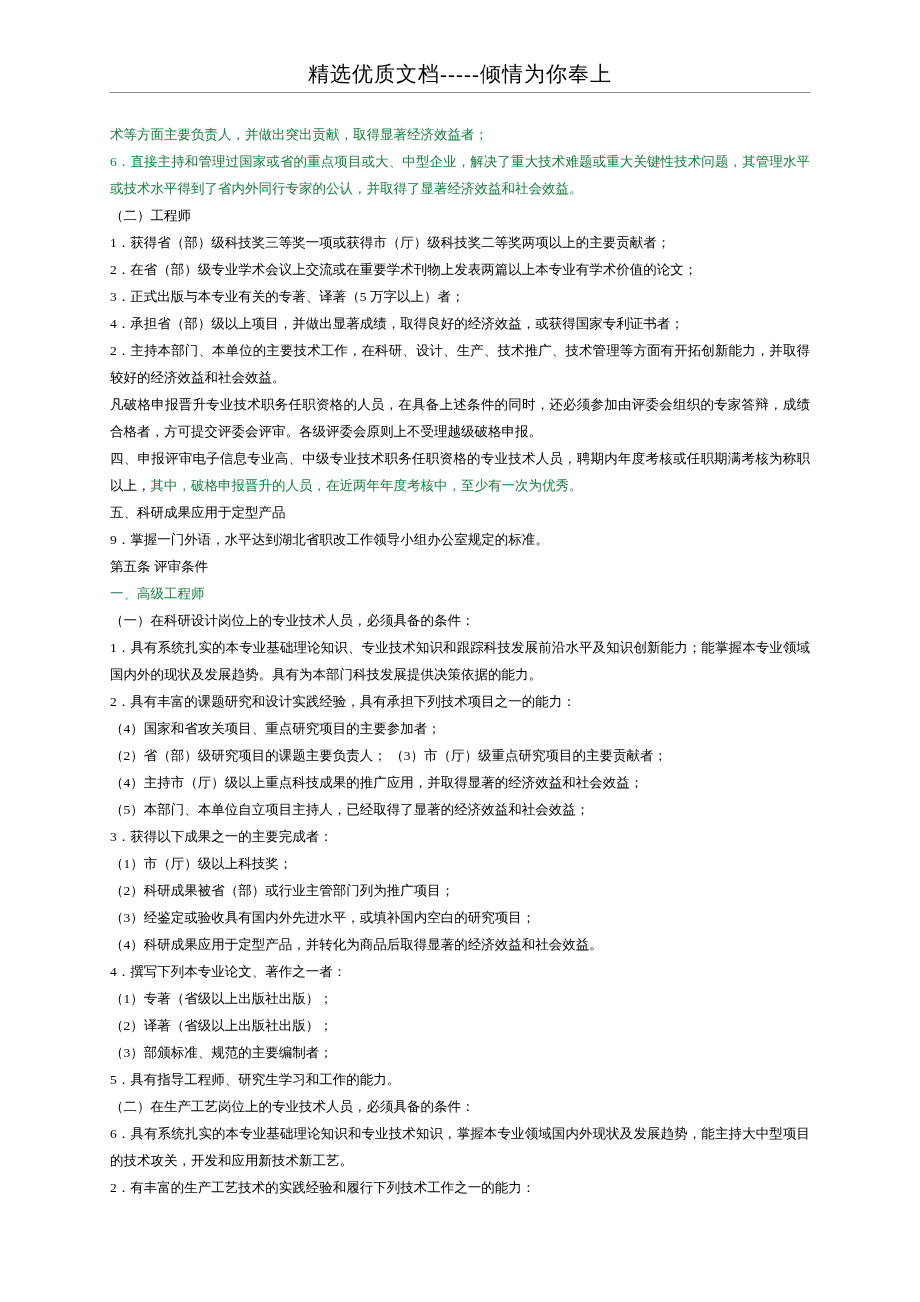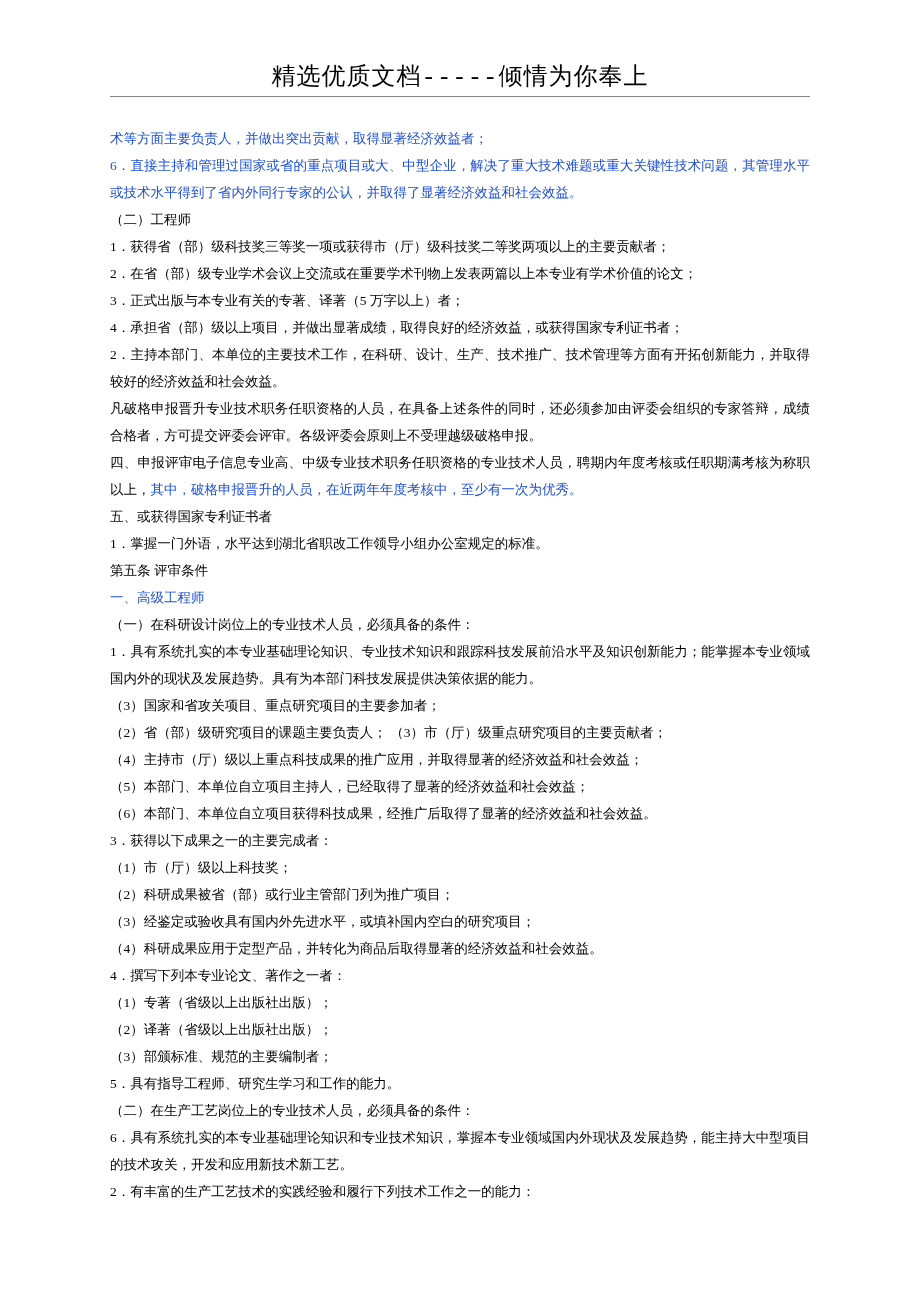--- a/index.html
+++ b/index.html
@@ -7,36 +7,36 @@
       padding: 0;
       background: #fff;
       font-family: "SimSun", "宋体", serif;
       width: 920px;
     }
     .page {
       padding: 60px 110px 40px 110px;
     }
     .header {
       text-align: center;
-      font-size: 24px;
-      font-family: Liberation Mono, monospace;
+      font-size: 21px;
+      font-family: Liberation Serif, serif;
       margin-bottom: 4px;
       letter-spacing: 1px;
     }
     .header-underline {
       border-bottom: 1px solid #888;
       margin: 0 0 28px 0;
     }
     .content {
       font-size: 13.5px;
       line-height: 2.0;
       color: #000;
     }
     .red {
-      color: #1d4ed8;
+      color: #15803d;
     }
     p {
       margin: 0;
       text-align: justify;
     }
   </style>
 </head>
 <body>
 
 <div class="page">
@@ -46,31 +46,31 @@
       <p class="red">术等方面主要负责人，并做出突出贡献，取得显著经济效益者；</p>
       <p class="red">6．直接主持和管理过国家或省的重点项目或大、中型企业，解决了重大技术难题或重大关键性技术问题，其管理水平或技术水平得到了省内外同行专家的公认，并取得了显著经济效益和社会效益。</p>
       <p>（二）工程师</p>
       <p>1．获得省（部）级科技奖三等奖一项或获得市（厅）级科技奖二等奖两项以上的主要贡献者；</p>
       <p>2．在省（部）级专业学术会议上交流或在重要学术刊物上发表两篇以上本专业有学术价值的论文；</p>
       <p>3．正式出版与本专业有关的专著、译著（5 万字以上）者；</p>
       <p>4．承担省（部）级以上项目，并做出显著成绩，取得良好的经济效益，或获得国家专利证书者；</p>
       <p>2．主持本部门、本单位的主要技术工作，在科研、设计、生产、技术推广、技术管理等方面有开拓创新能力，并取得较好的经济效益和社会效益。</p>
       <p>凡破格申报晋升专业技术职务任职资格的人员，在具备上述条件的同时，还必须参加由评委会组织的专家答辩，成绩合格者，方可提交评委会评审。各级评委会原则上不受理越级破格申报。</p>
       <p><span>四、申报评审电子信息专业高、中级专业技术职务任职资格的专业技术人员，聘期内年度考核或任职期满考核为称职以上，</span><span class="red">其中，破格申报晋升的人员，在近两年年度考核中，至少有一次为优秀。</span></p>
-      <p>五、或获得国家专利证书者</p>
-      <p>1．掌握一门外语，水平达到湖北省职改工作领导小组办公室规定的标准。</p>
+      <p>五、科研成果应用于定型产品</p>
+      <p>9．掌握一门外语，水平达到湖北省职改工作领导小组办公室规定的标准。</p>
       <p>第五条  评审条件</p>
       <p class="red">一、高级工程师</p>
       <p>（一）在科研设计岗位上的专业技术人员，必须具备的条件：</p>
       <p>1．具有系统扎实的本专业基础理论知识、专业技术知识和跟踪科技发展前沿水平及知识创新能力；能掌握本专业领域国内外的现状及发展趋势。具有为本部门科技发展提供决策依据的能力。</p>
-      <p>（3）国家和省攻关项目、重点研究项目的主要参加者；</p>
+      <p>2．具有丰富的课题研究和设计实践经验，具有承担下列技术项目之一的能力：</p>
+      <p>（4）国家和省攻关项目、重点研究项目的主要参加者；</p>
       <p>（2）省（部）级研究项目的课题主要负责人； （3）市（厅）级重点研究项目的主要贡献者；</p>
       <p>（4）主持市（厅）级以上重点科技成果的推广应用，并取得显著的经济效益和社会效益；</p>
       <p>（5）本部门、本单位自立项目主持人，已经取得了显著的经济效益和社会效益；</p>
-      <p>（6）本部门、本单位自立项目获得科技成果，经推广后取得了显著的经济效益和社会效益。</p>
       <p>3．获得以下成果之一的主要完成者：</p>
       <p>（1）市（厅）级以上科技奖；</p>
       <p>（2）科研成果被省（部）或行业主管部门列为推广项目；</p>
       <p>（3）经鉴定或验收具有国内外先进水平，或填补国内空白的研究项目；</p>
       <p>（4）科研成果应用于定型产品，并转化为商品后取得显著的经济效益和社会效益。</p>
       <p>4．撰写下列本专业论文、著作之一者：</p>
       <p>（1）专著（省级以上出版社出版）；</p>
       <p>（2）译著（省级以上出版社出版）；</p>
       <p>（3）部颁标准、规范的主要编制者；</p>
       <p>5．具有指导工程师、研究生学习和工作的能力。</p>

